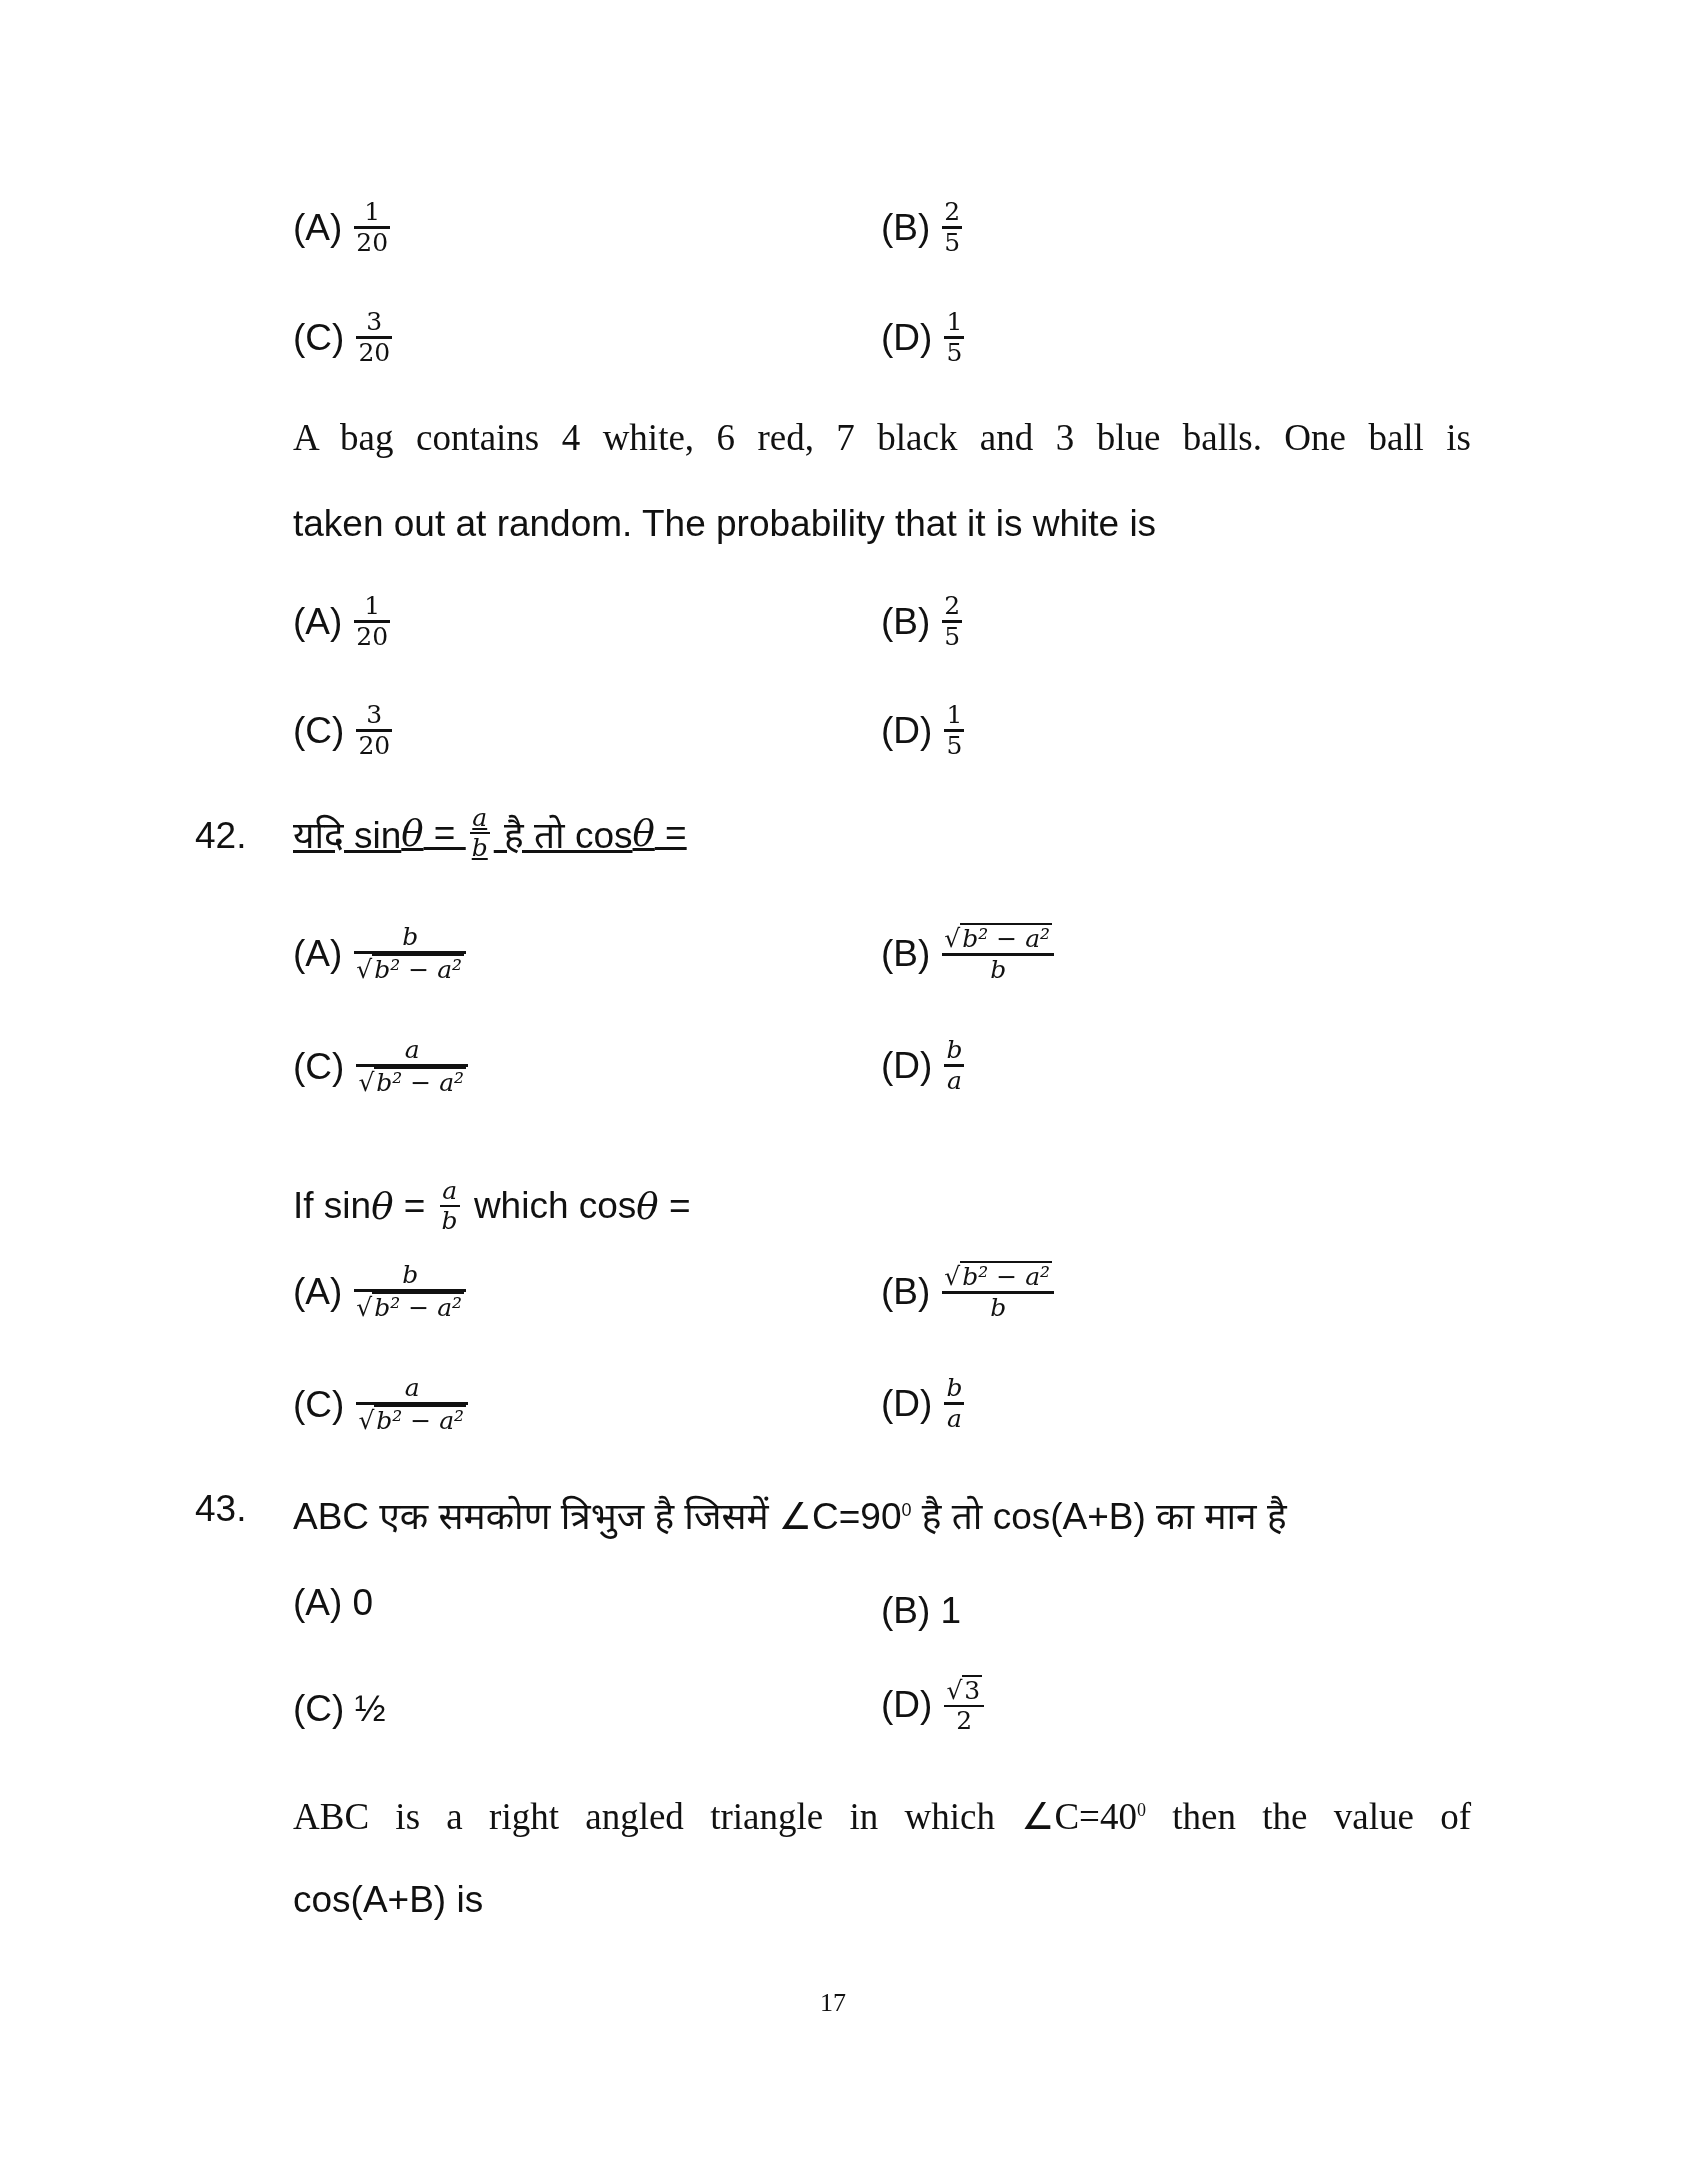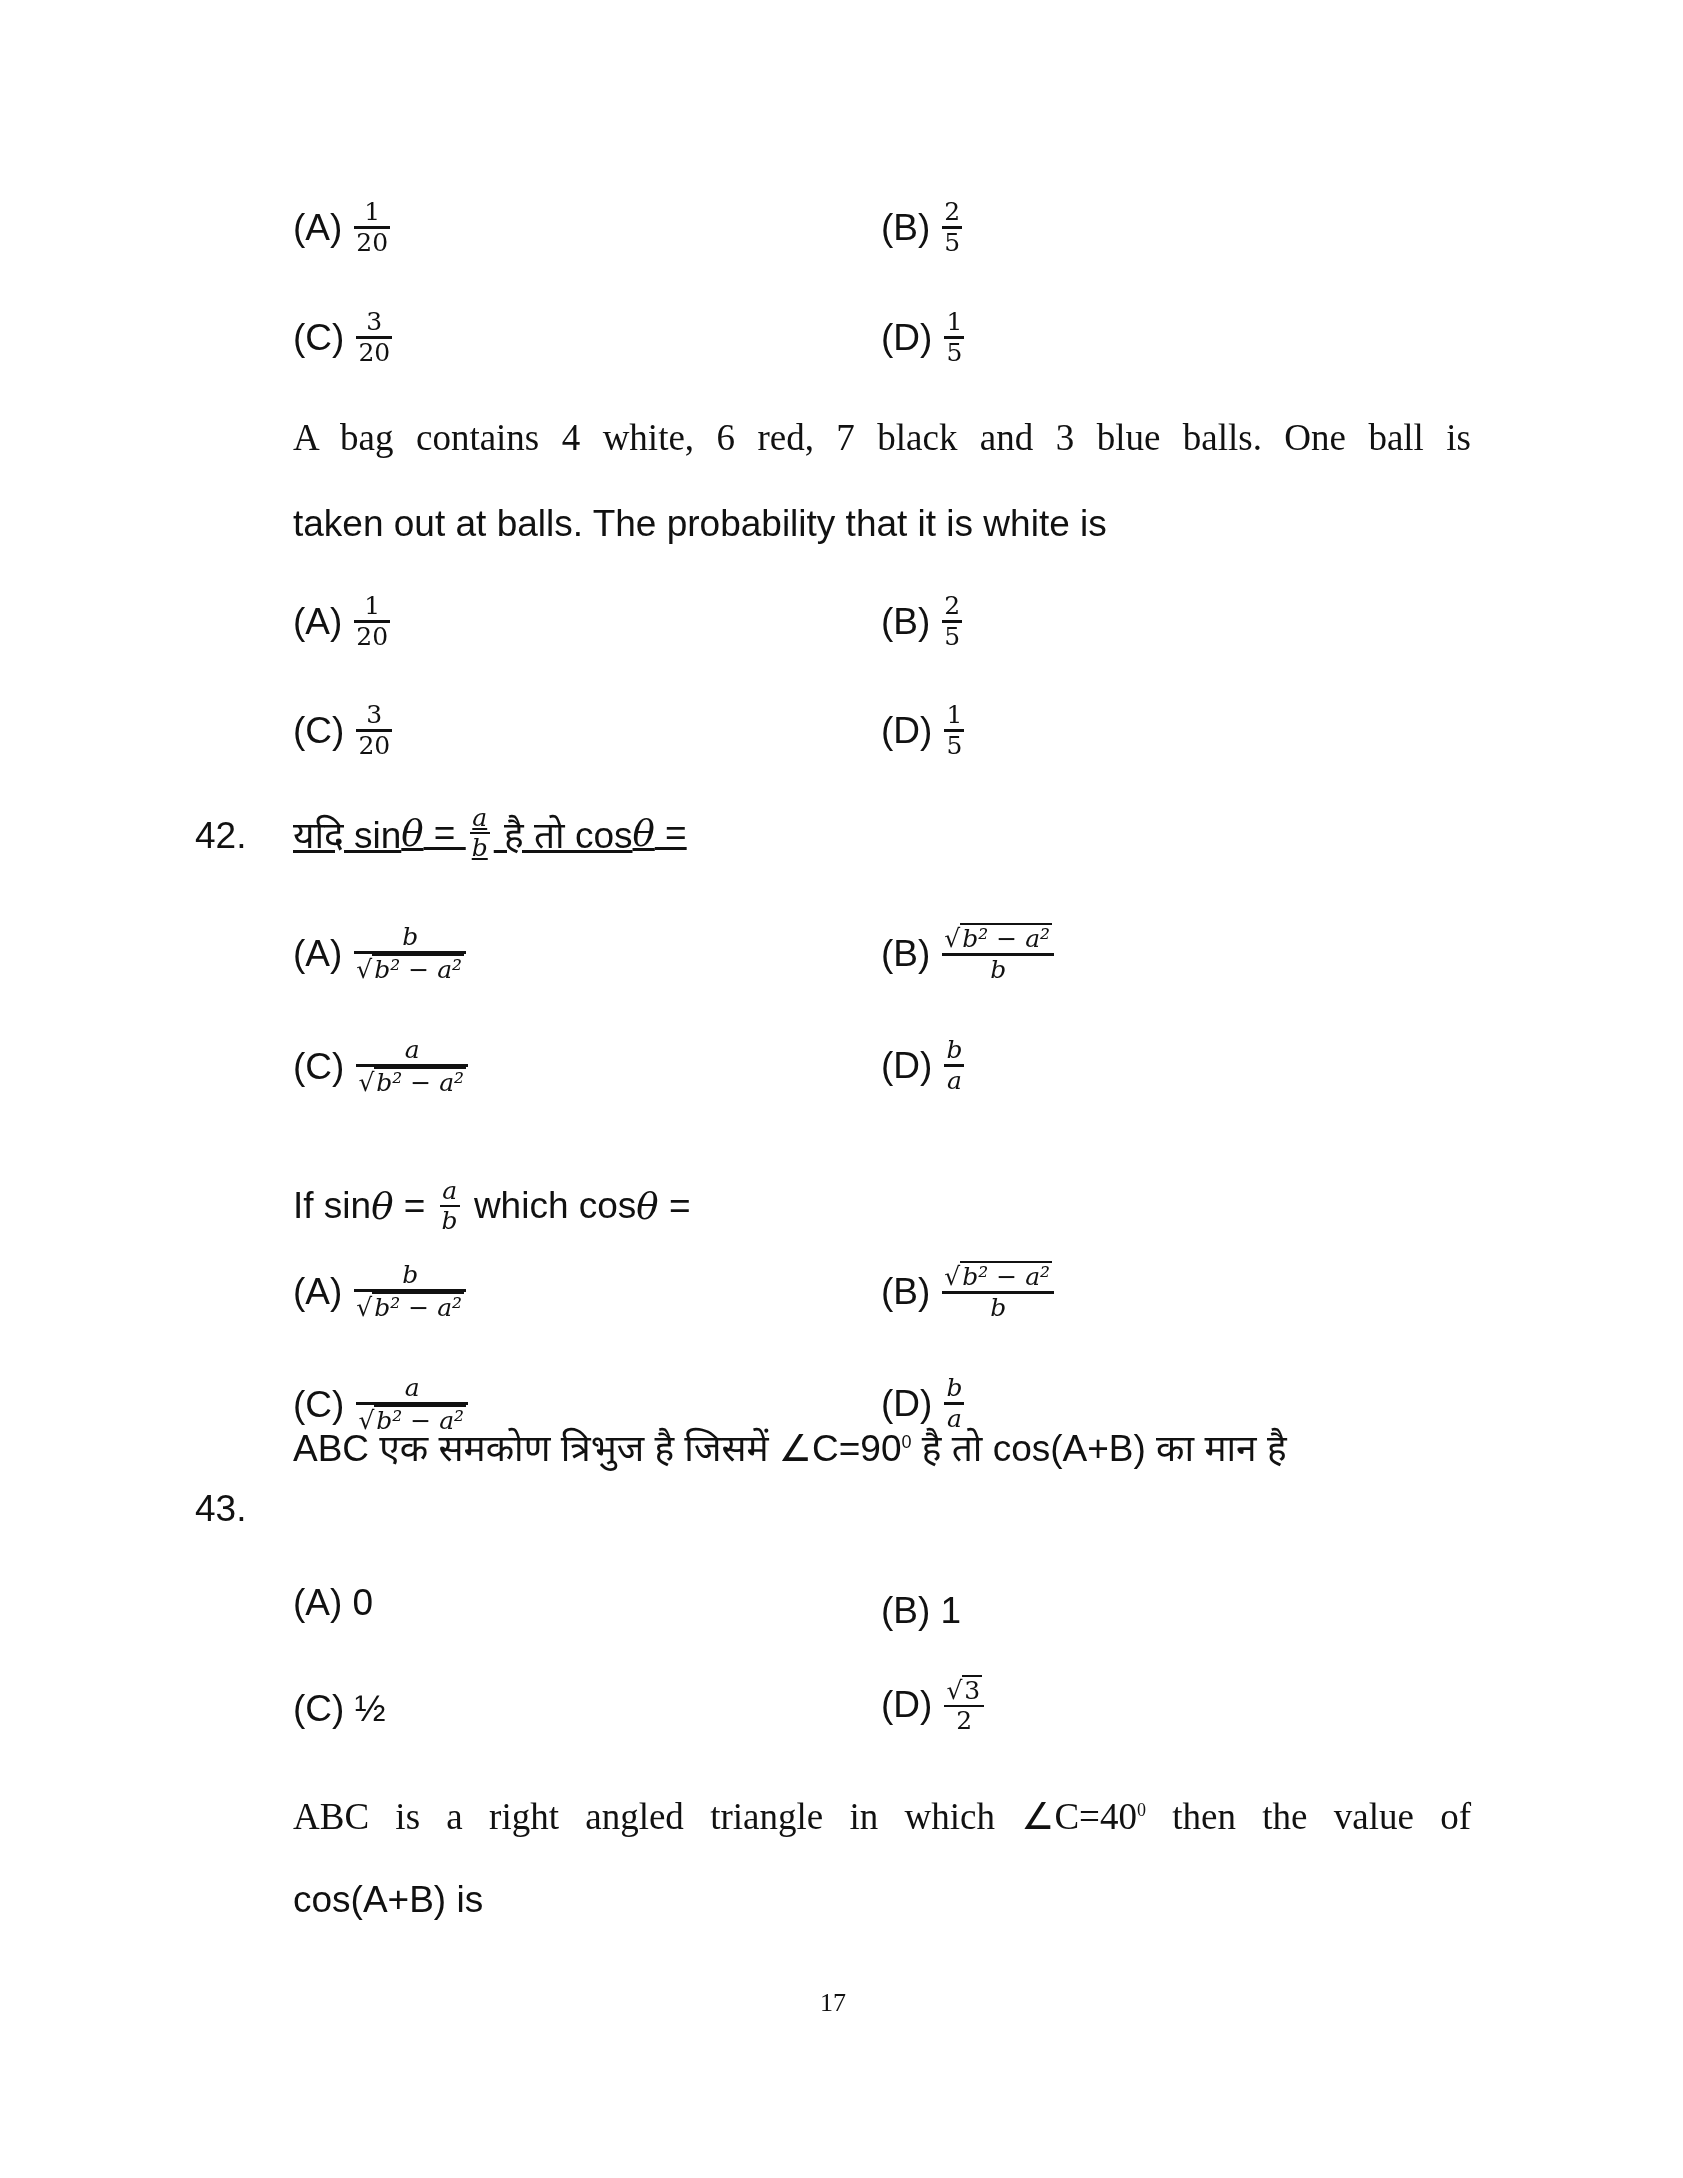--- a/index.html
+++ b/index.html
@@ -54,21 +54,21 @@
 <div class="abs opt" style="left:881px;top:308px;">
   <span class="lbl">(D)</span>
   <span class="frac">
       <span class="num">1</span>
       <span class="bar"></span>
       <span class="den">5</span>
     </span>
 </div>
 
 <div class="abs para last" style="left:293px;top:416px;">A bag contains 4 white, 6 red, 7 black and 3 blue balls. One ball is</div>
-<div class="abs txt" style="left:293px;top:502px;">taken out at balls. The probability that it is white is</div>
+<div class="abs txt" style="left:293px;top:502px;">taken out at random. The probability that it is white is</div>
 
 <div class="abs opt" style="left:293px;top:592px;">
   <span class="lbl">(A)</span>
   <span class="frac">
       <span class="num">1</span>
       <span class="bar"></span>
       <span class="den">20</span>
     </span>
 </div>
 <div class="abs opt" style="left:881px;top:592px;">
@@ -203,21 +203,21 @@
 <div class="abs opt" style="left:881px;top:1374px;">
   <span class="lbl">(D)</span>
   <span class="frac">
       <span class="num it">b</span>
       <span class="bar"></span>
       <span class="den it">a</span>
     </span>
 </div>
 
 <div class="abs qnum" style="left:195px;top:1488px;">43.</div>
-<div class="abs txt" style="left:293px;top:1420px;">
+<div class="abs txt" style="left:293px;top:1488px;">
   <span>ABC एक समकोण त्रिभुज है जिसमें ∠C=90</span><sup>0</sup><span style="white-space:pre"> है तो cos(A+B) का मान है</span>
 </div>
 
 <div class="abs txt" style="left:293px;top:1581px;">
   <span>(A)</span> <span>0</span>
 </div>
 <div class="abs txt" style="left:881px;top:1581px;margin-top:8px;">
   <span>(B)</span> <span>1</span>
 </div>
 <div class="abs txt" style="left:293px;top:1687px;">

